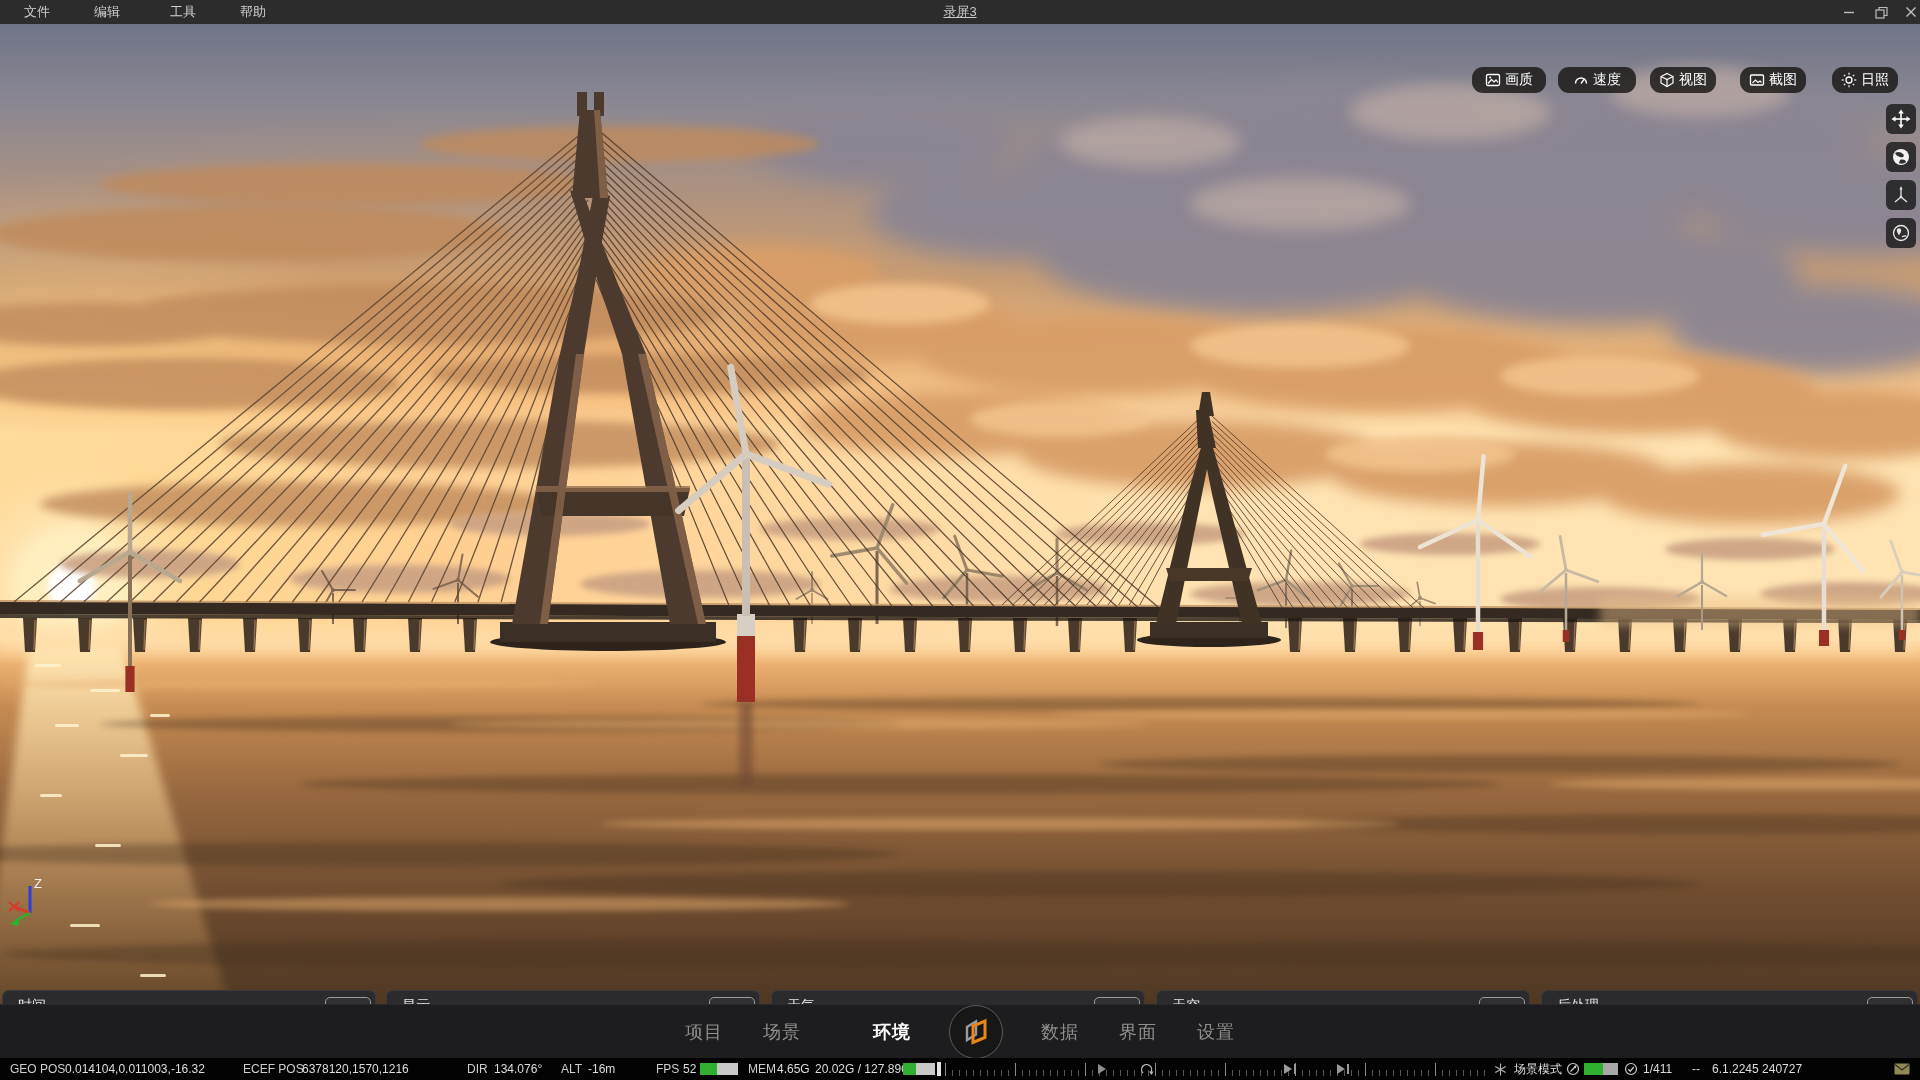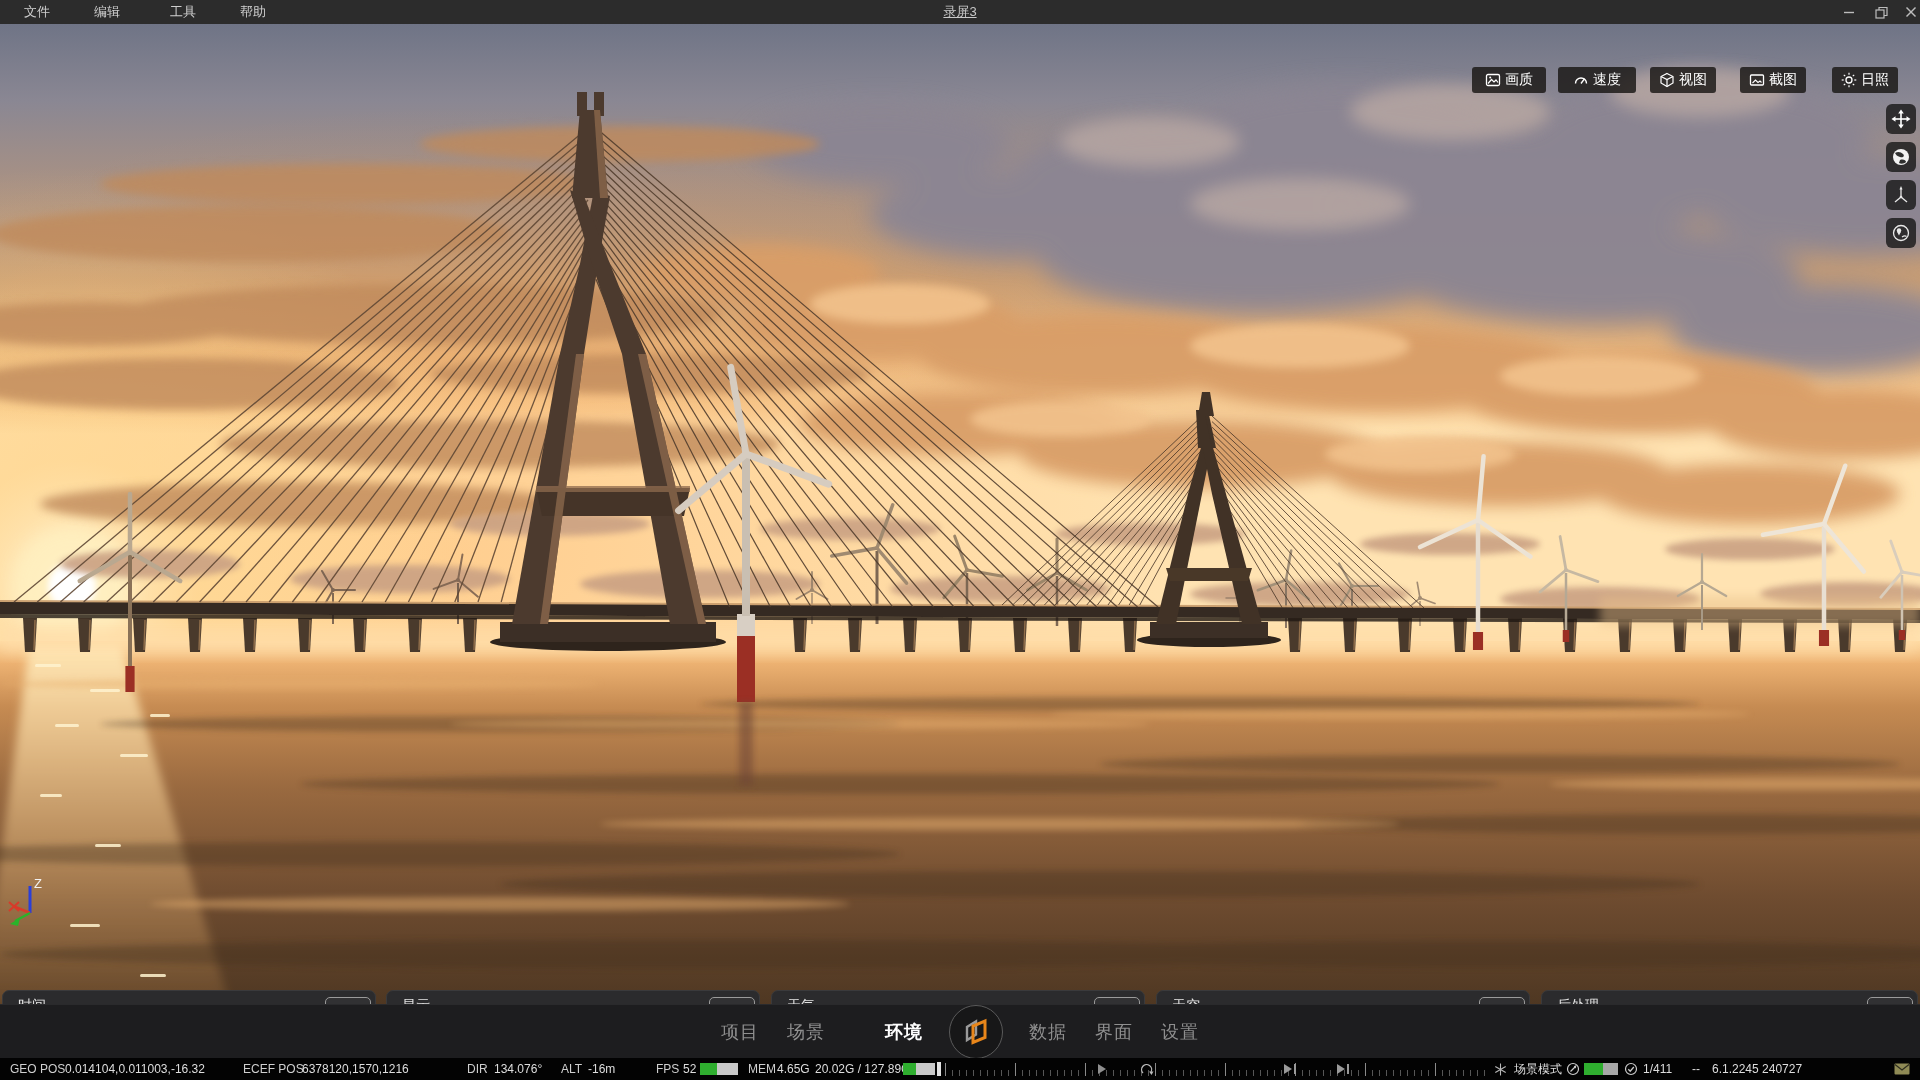--- a/index.html
+++ b/index.html
@@ -11,38 +11,38 @@
   .menu-item{position:absolute;top:0;height:24px;line-height:24px;color:#cfcfcf;font-size:13px;cursor:default;}
   .win-title{position:absolute;top:0;left:0;width:100%;text-align:center;line-height:24px;color:#c8c8c8;font-size:13px;text-decoration:underline;}
   .winbtn{position:absolute;top:0;width:30px;height:24px;display:flex;align-items:center;justify-content:center;}
   .winbtn svg{stroke:#bdbdbd;}
 
   
   .viewport{position:absolute;left:0;top:24px;width:1920px;height:982px;z-index:1;}
   .viewport svg.scene{position:absolute;left:0;top:0;}
 
   
-  .vtoolbar-btn{position:absolute;top:43px;height:26px;background:rgba(24,22,20,0.82);border-radius:3px;
+  .vtoolbar-btn{position:absolute;top:43px;height:26px;background:rgba(24,22,20,0.82);border-radius:11px;
       display:flex;align-items:center;justify-content:center;gap:4px;color:#fff;font-size:14px;z-index:10;padding:0 9px;box-sizing:border-box;}
   .vtoolbar-btn svg{flex:0 0 auto;}
 
   
   .side-btn{position:absolute;width:30px;height:30px;background:rgba(22,22,22,0.8);border-radius:6px;
       display:flex;align-items:center;justify-content:center;z-index:10;}
 
   
   .panel{position:absolute;top:990px;height:40px;background:#2b2b2d;border:1px solid #3a3a3c;border-radius:7px 7px 0 0;z-index:5;box-sizing:border-box;}
   .panel-label{position:absolute;left:15px;top:6px;color:#e3e3e3;font-size:14px;}
   .panel-btn{position:absolute;top:6px;width:46px;height:22px;border:1px solid #9a9a9a;border-radius:5px;background:#313133;box-sizing:border-box;
       display:flex;align-items:center;justify-content:center;gap:4px;}
   .panel-btn i{display:block;width:9px;height:8px;background:#7a7a7c;border-radius:1px;}
 
   
   .navbar{position:absolute;left:0;top:1004px;width:1920px;height:54px;background:#1d1d1f;border-top:1px solid #2a2a2c;z-index:20;
-      display:flex;align-items:center;justify-content:center;gap:28px;}
+      display:flex;align-items:center;justify-content:center;gap:40px;}
   .nav-tab{color:#8f8f8f;font-size:18px;letter-spacing:1px;cursor:default;}
   .nav-tab.active{color:#ffffff;font-weight:bold;margin-left:32px;}
   .nav-logo{width:52px;height:52px;border-radius:50%;border:1px solid #5a5a5a;background:rgba(10,10,10,0.3);
       display:flex;align-items:center;justify-content:center;margin:0 -2px;}
 
   
   .statusbar{position:absolute;left:0;top:1058px;width:1920px;height:22px;background:#030303;z-index:30;
       color:#dedede;font-size:12px;text-align:center;}
   .sb{position:absolute;top:0;height:22px;line-height:22px;white-space:nowrap;}
   .sb.lab{color:#cfcfcf;}

